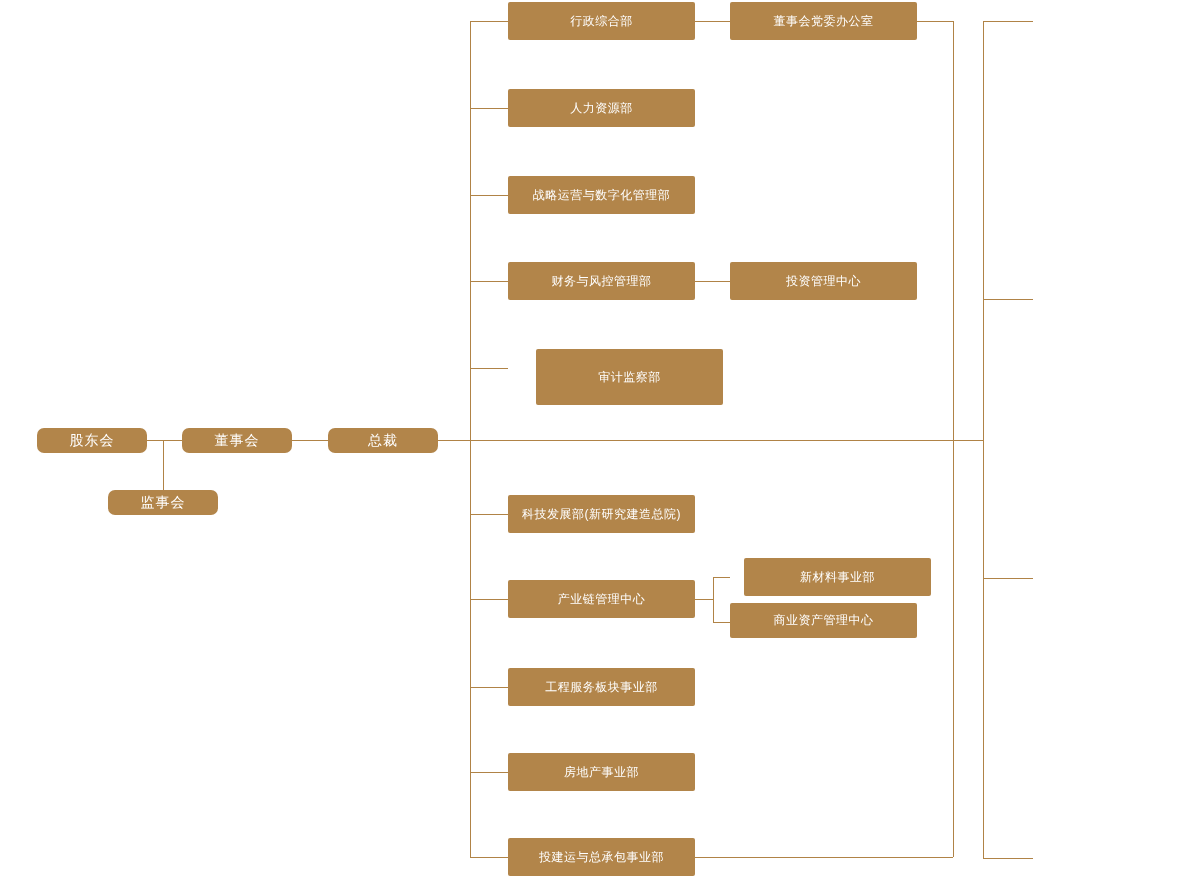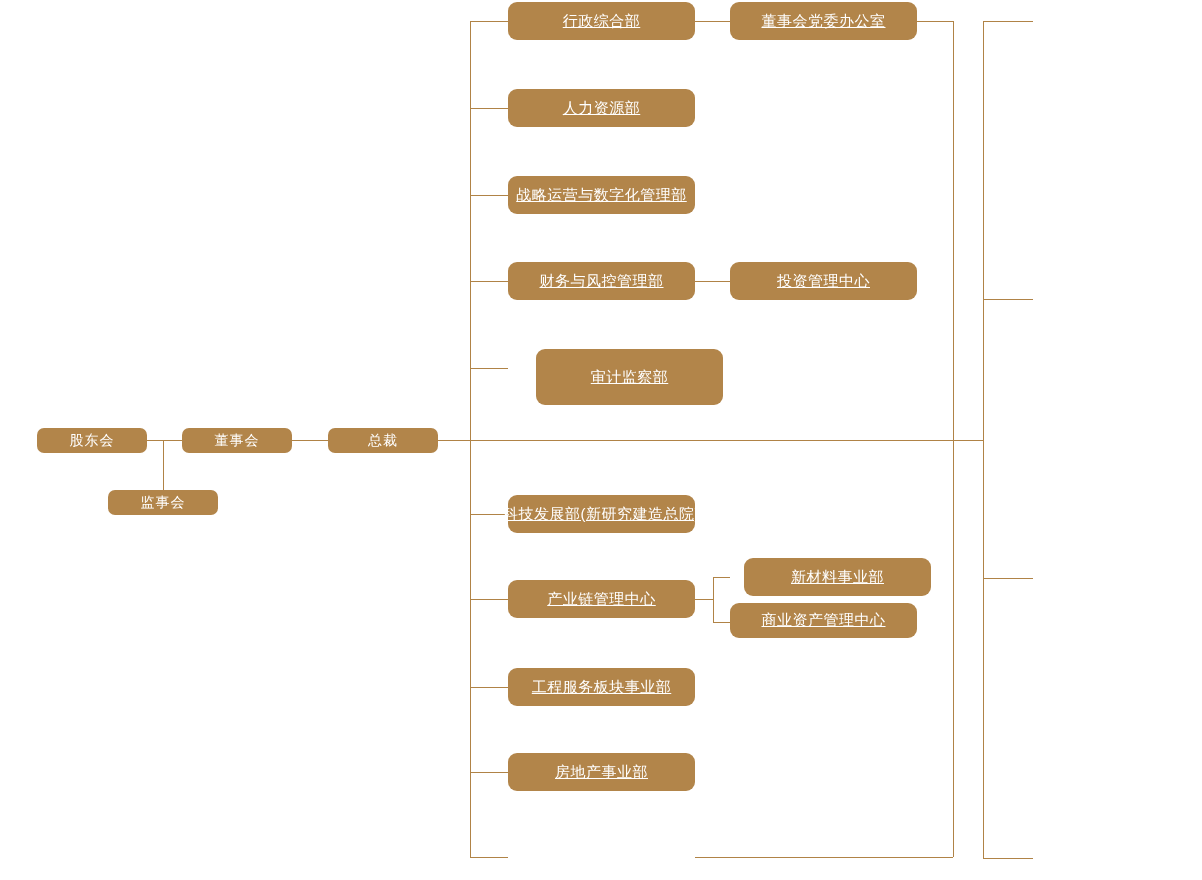--- a/index.html
+++ b/index.html
@@ -24,24 +24,23 @@
     display: flex;
     align-items: center;
     justify-content: center;
     background: var(--box-fill, #b2854a);
     color: var(--text-color, #ffffff);
     box-sizing: border-box;
     white-space: nowrap;
     text-align: center;
   }
   .node.large {
-    border-radius: 9px;
-    font-size: 15px;
+    border-radius: 2px;
+    font-size: 12px;
     letter-spacing: 0.5px;
-    text-decoration: underline;
   }
   .node.small {
     border-radius: 7px;
     font-size: 14px;
     letter-spacing: 1px;
   }
 </style>
 </head>
 <body>
 
@@ -119,13 +118,16 @@
     </div>
     <div class="node large" style="left: 730px; top: 603px; width: 187px; height: 35px;">
       <span>商业资产管理中心</span>
     </div>
     <div class="node large" style="left: 508px; top: 668px; width: 187px; height: 38px;">
       <span>工程服务板块事业部</span>
     </div>
     <div class="node large" style="left: 508px; top: 753px; width: 187px; height: 38px;">
       <span>房地产事业部</span>
     </div>
+    <div class="node large" style="left: 508px; top: 838px; width: 187px; height: 38px;">
+      <span>投建运与总承包事业部</span>
+    </div>
   </div>
 
 </body></html>

